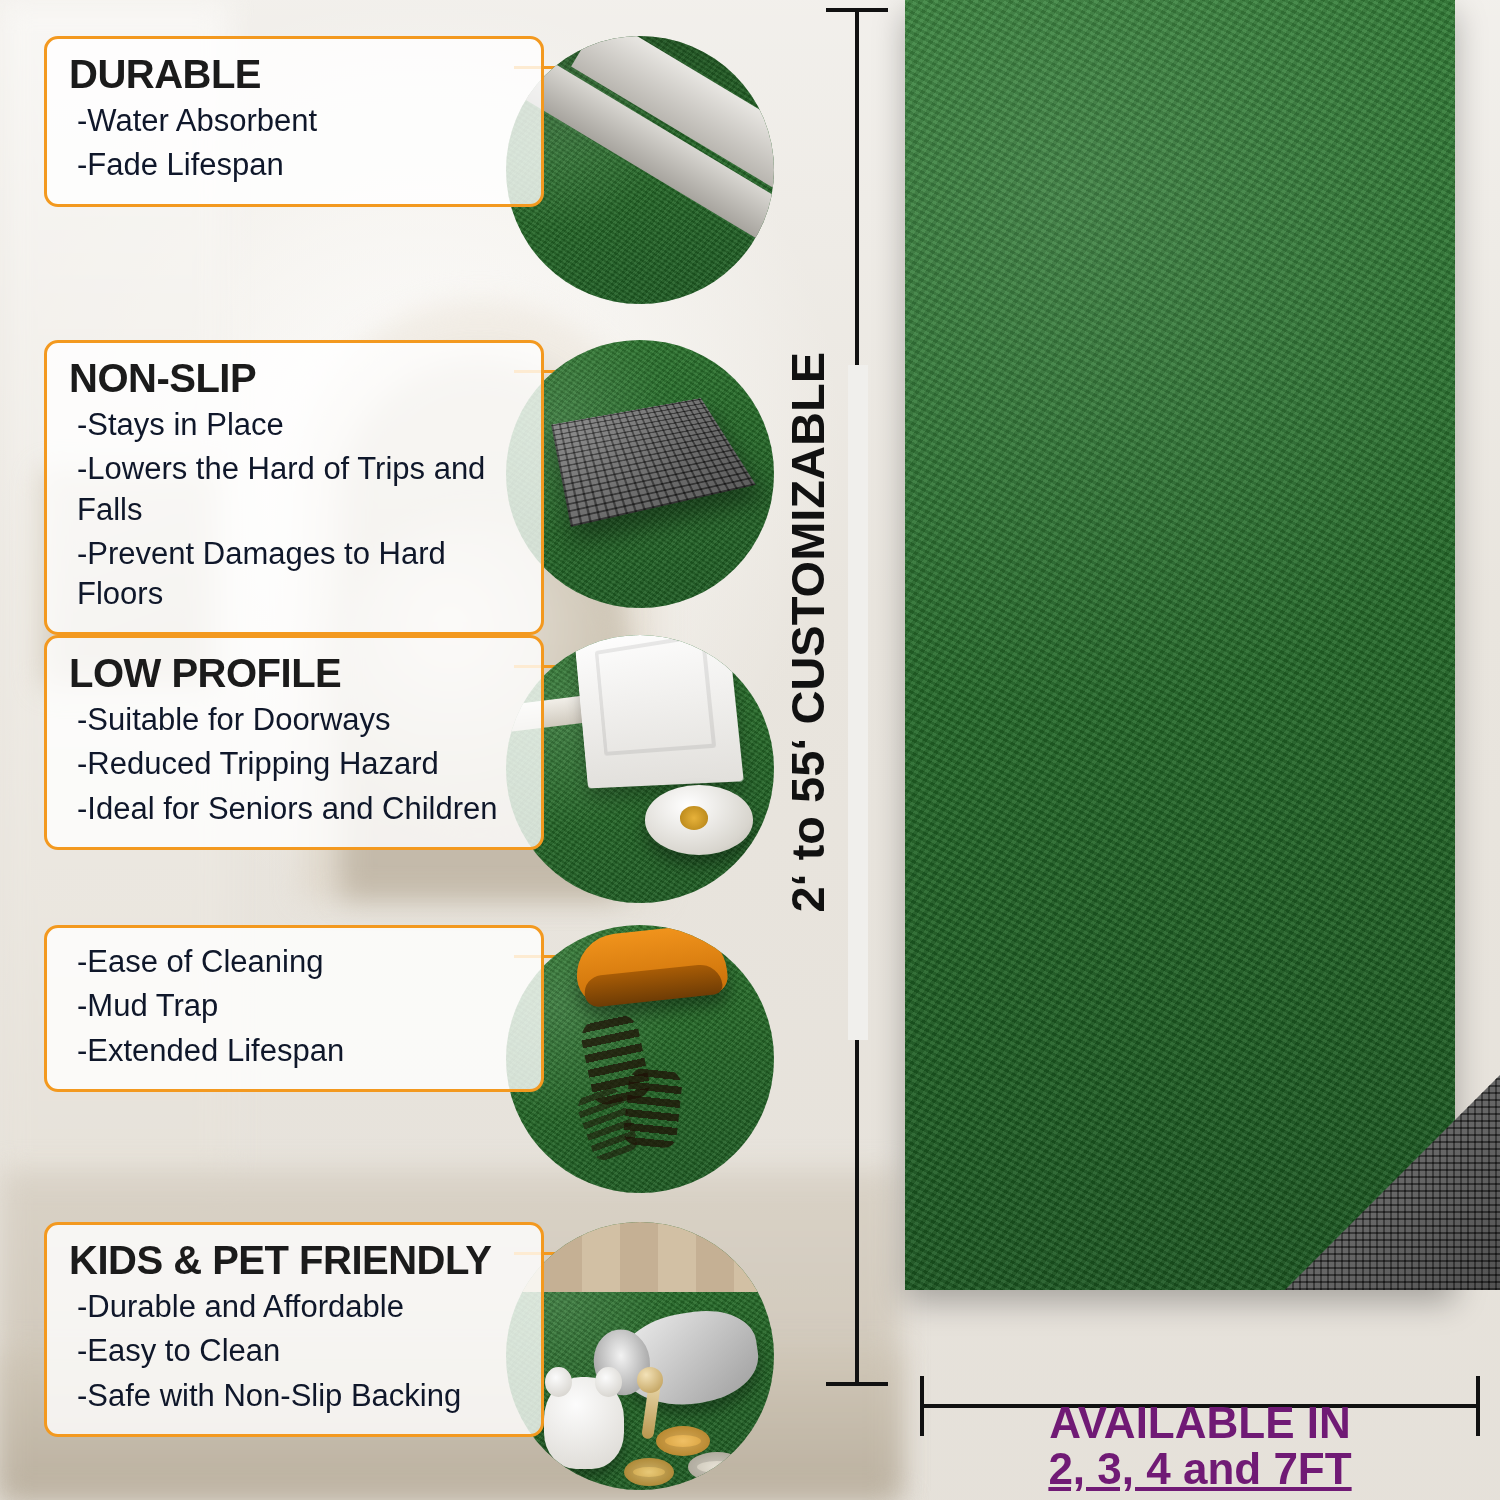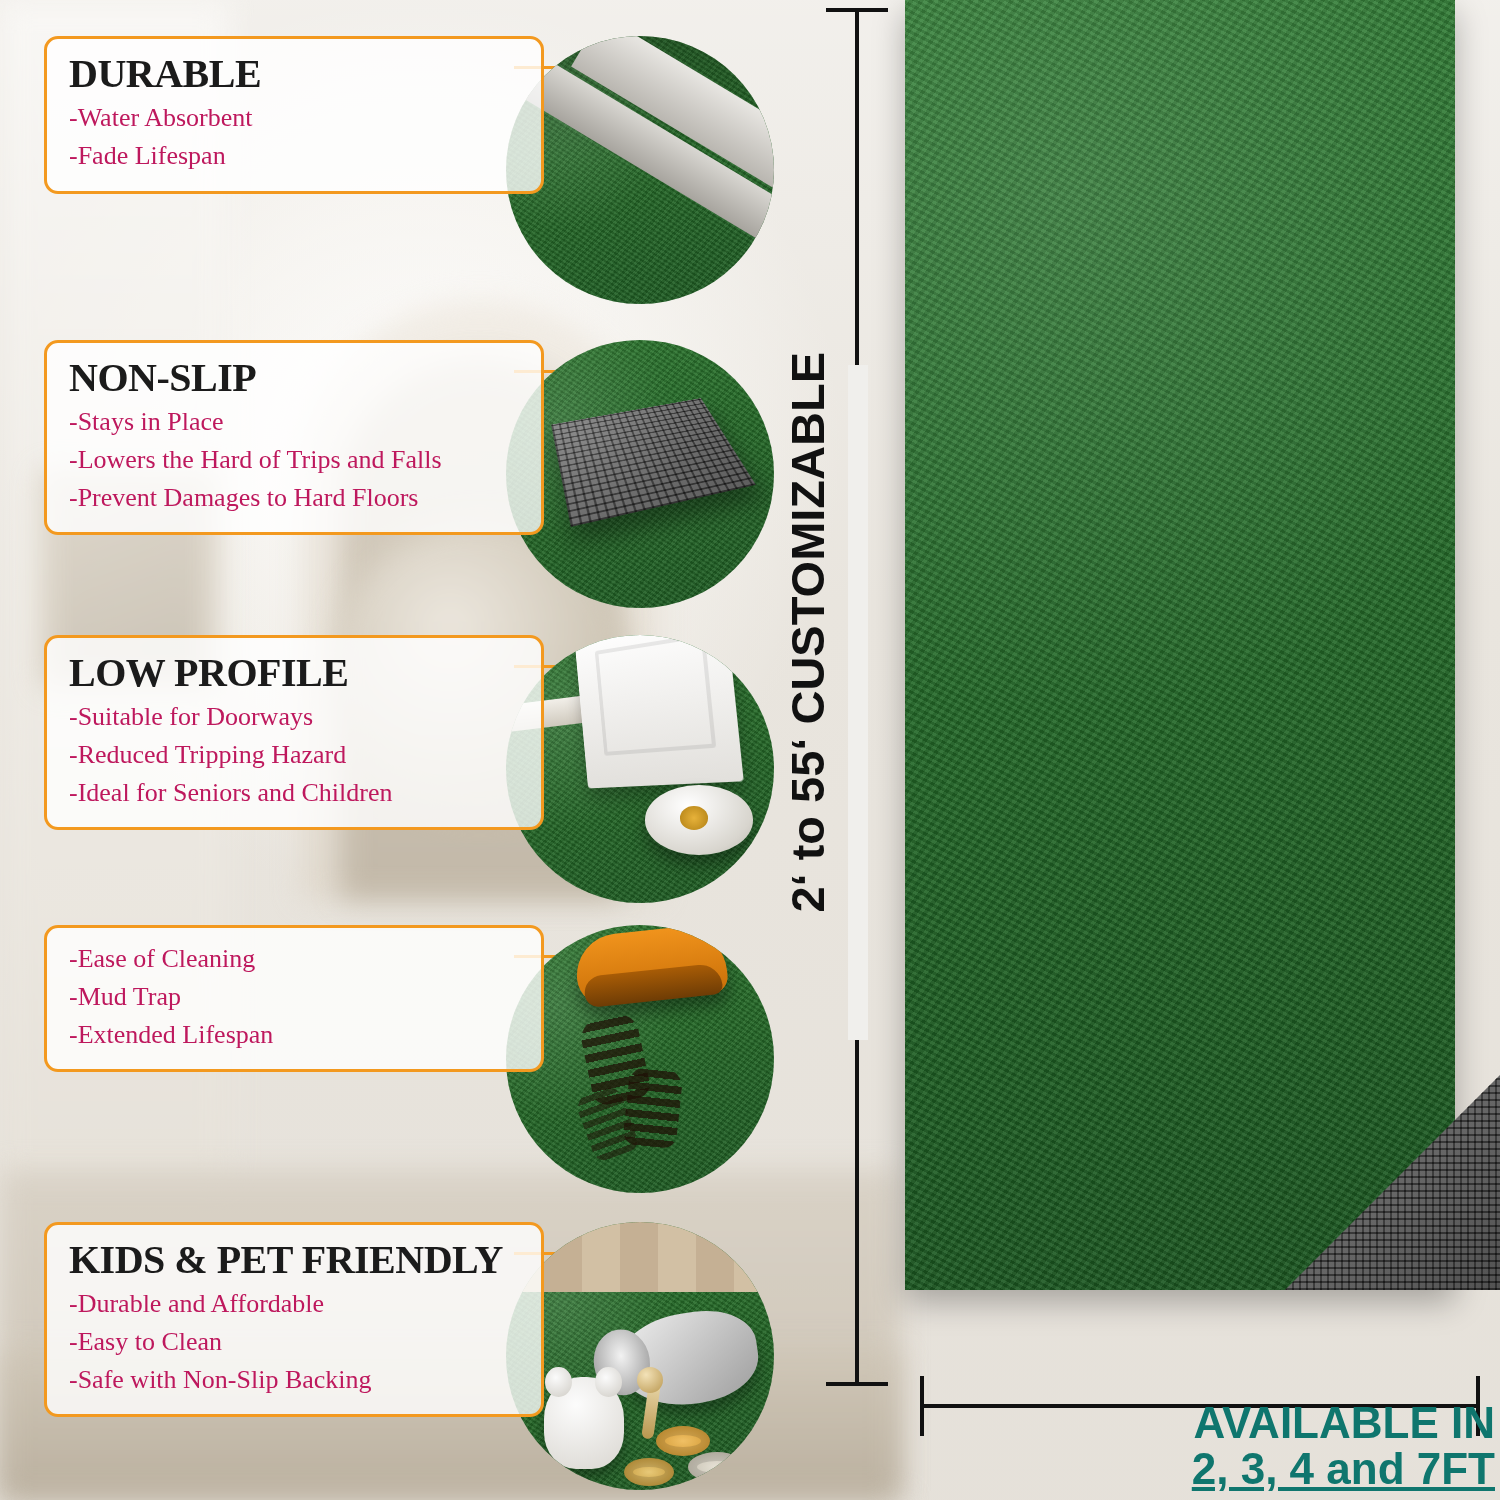--- a/index.html
+++ b/index.html
@@ -76,34 +76,33 @@
   .bubble {
     position: absolute;
     left: 0;
     top: 0;
     width: 500px;
     background: rgba(255,255,255,0.80);
     border: 3px solid #f3991f;
     border-radius: 14px;
     padding: 14px 20px 18px 22px;
     box-sizing: border-box;
-    font-family: Liberation Serif, serif;
   }
   .bubble h2 {
     margin: 0 0 6px 0;
     font-size: 40px;
     font-weight: 800;
     letter-spacing: -0.5px;
     color: #1b1b1b;
     line-height: 1.05;
   }
   .bubble p {
-    margin: 0 0 4px 0;
-    font-size: 26px;
-    color: #be185d;
+    margin: 0 0 4px 8px;
+    font-size: 31px;
+    color: #0f172a;
     line-height: 1.3;
     font-weight: 400;
   }
   .bubble p:last-child { margin-bottom: 0; }
 
   .photo {
     position: absolute;
     width: 268px;
     height: 268px;
     border-radius: 50%;
@@ -363,24 +362,24 @@
     top: 1376px;
     width: 4px;
     height: 60px;
     background: #111;
   }
   .bottom-label {
     position: absolute;
     left: 905px;
     top: 1400px;
     width: 590px;
-    text-align: right;
+    text-align: center;
     font-size: 44px;
     font-weight: 800;
-    color: #0f766e;
+    color: #701a75;
     line-height: 1.05;
   }
   .bottom-label .l2 { display: block; text-decoration: underline; }
   
   .vline-mask {
     position: absolute;
     left: 848px;
     top: 365px;
     width: 20px;
     height: 675px;

